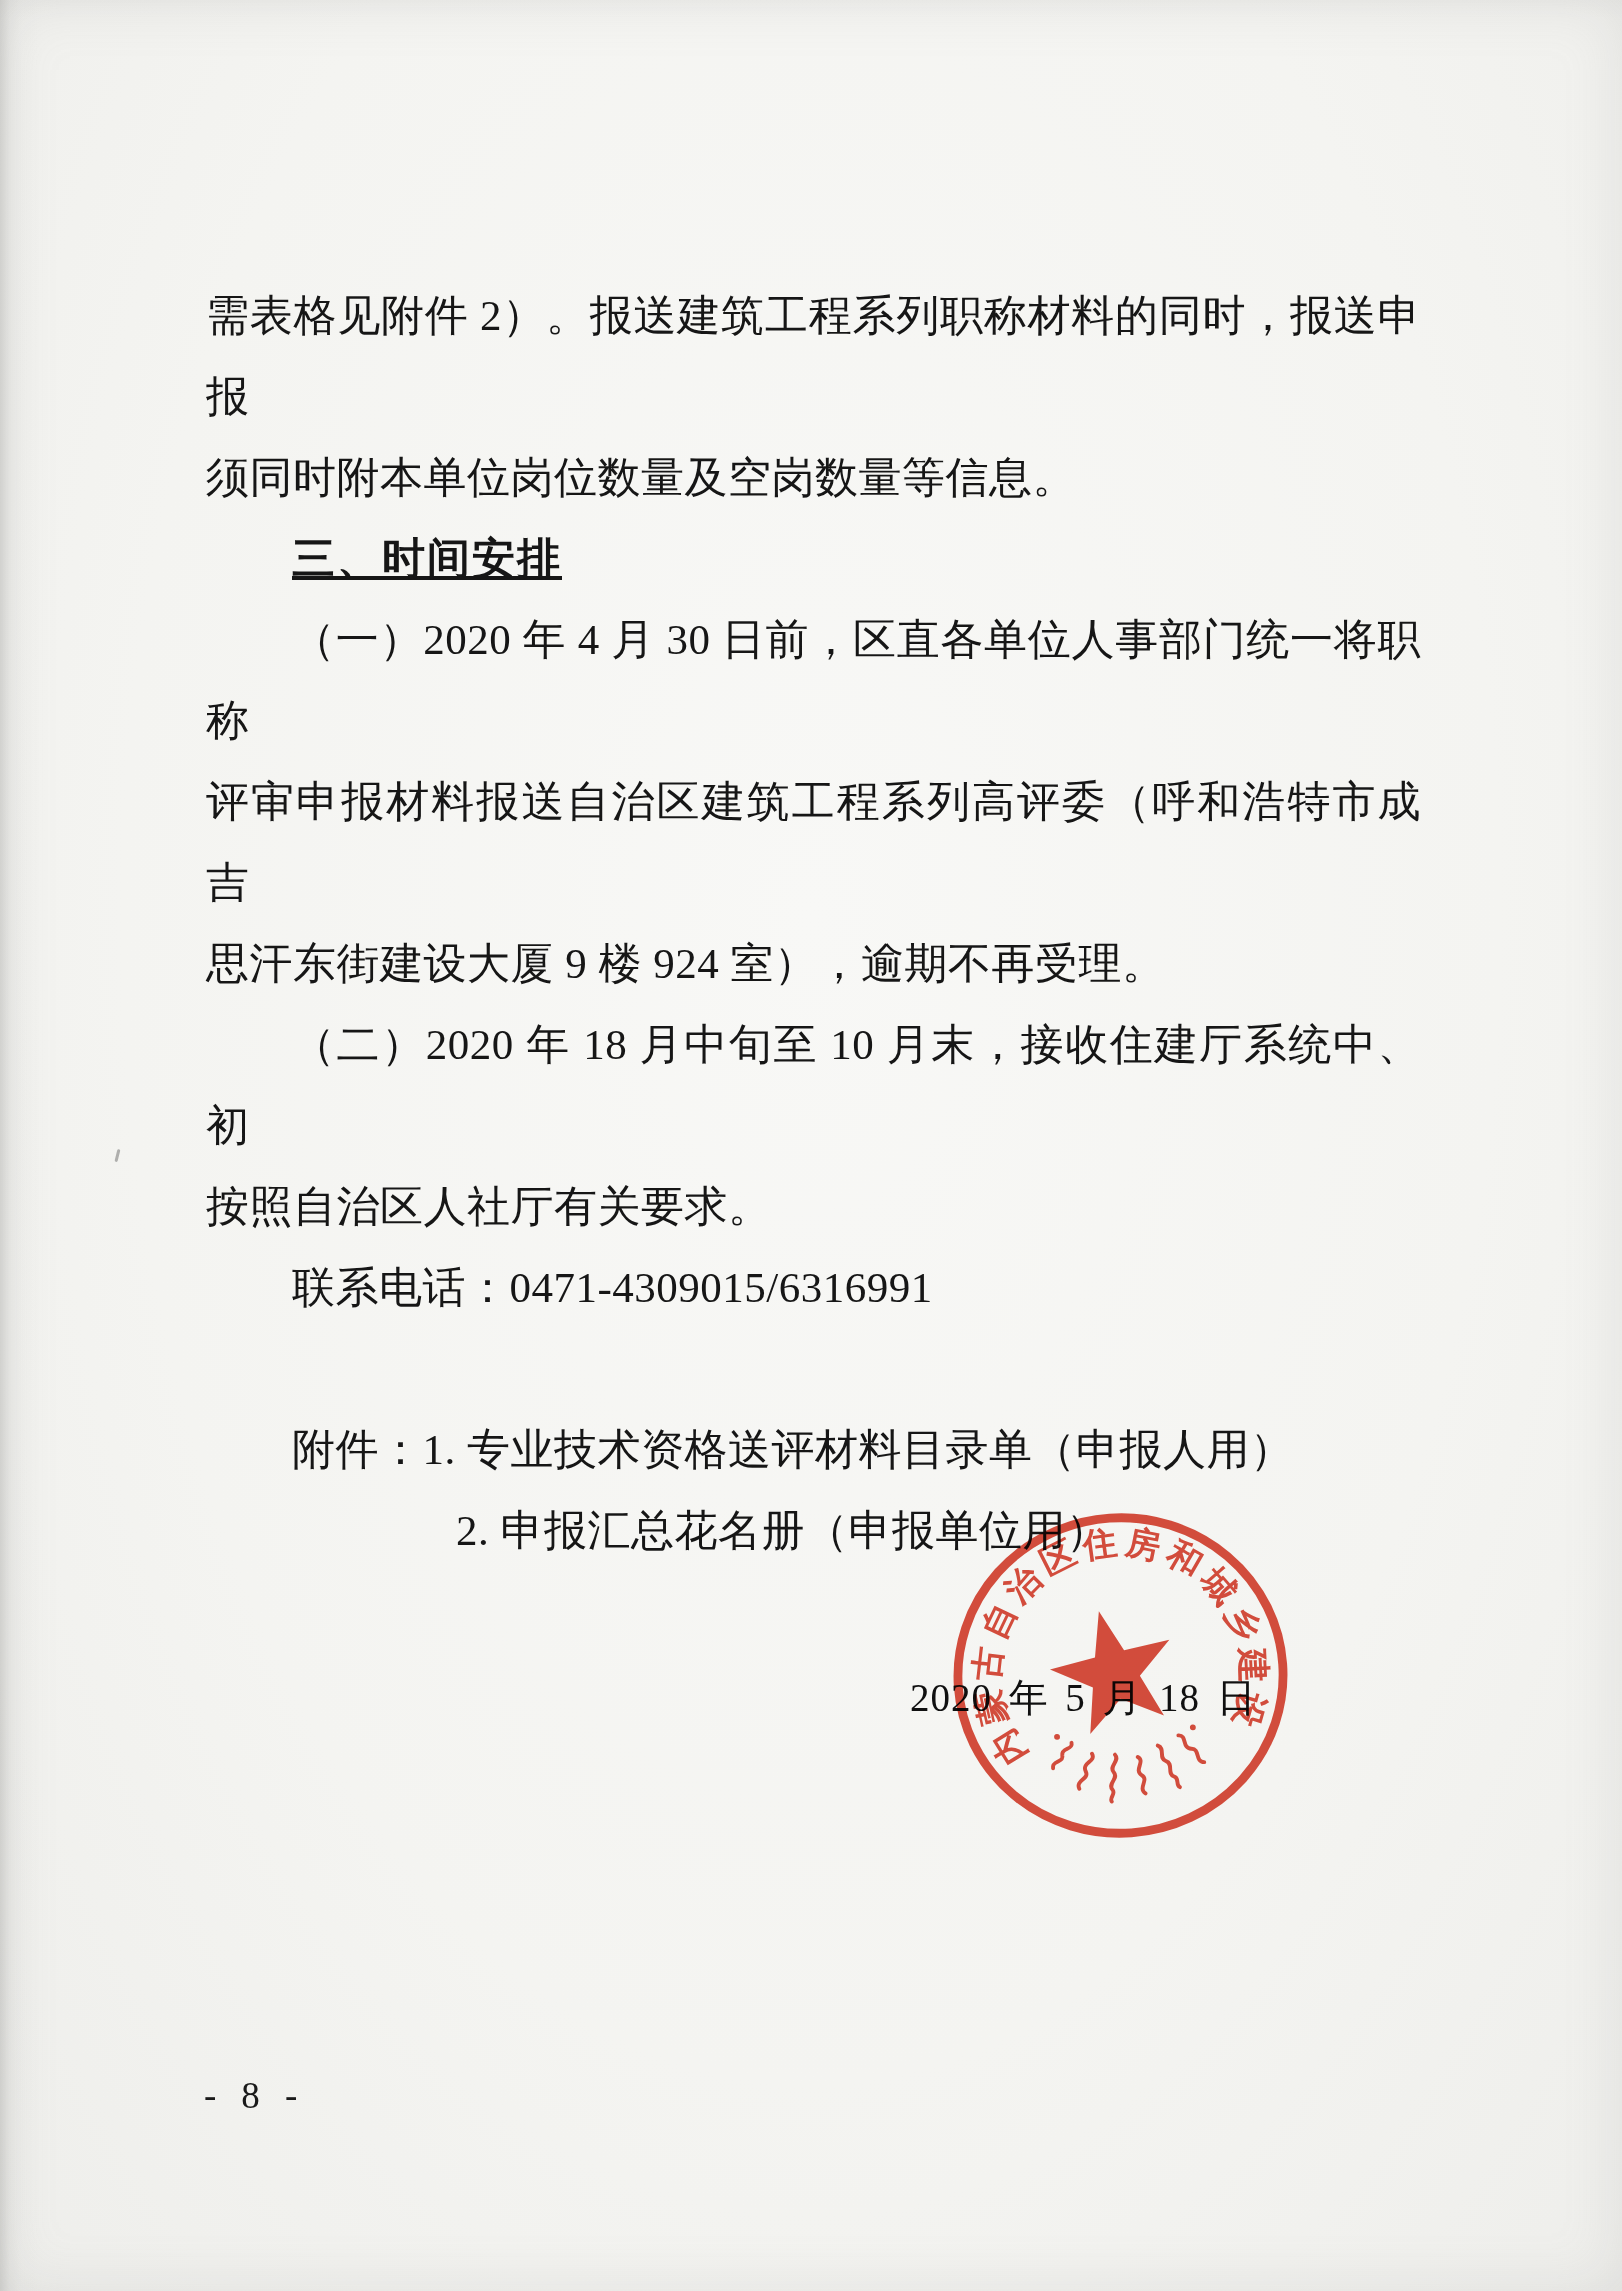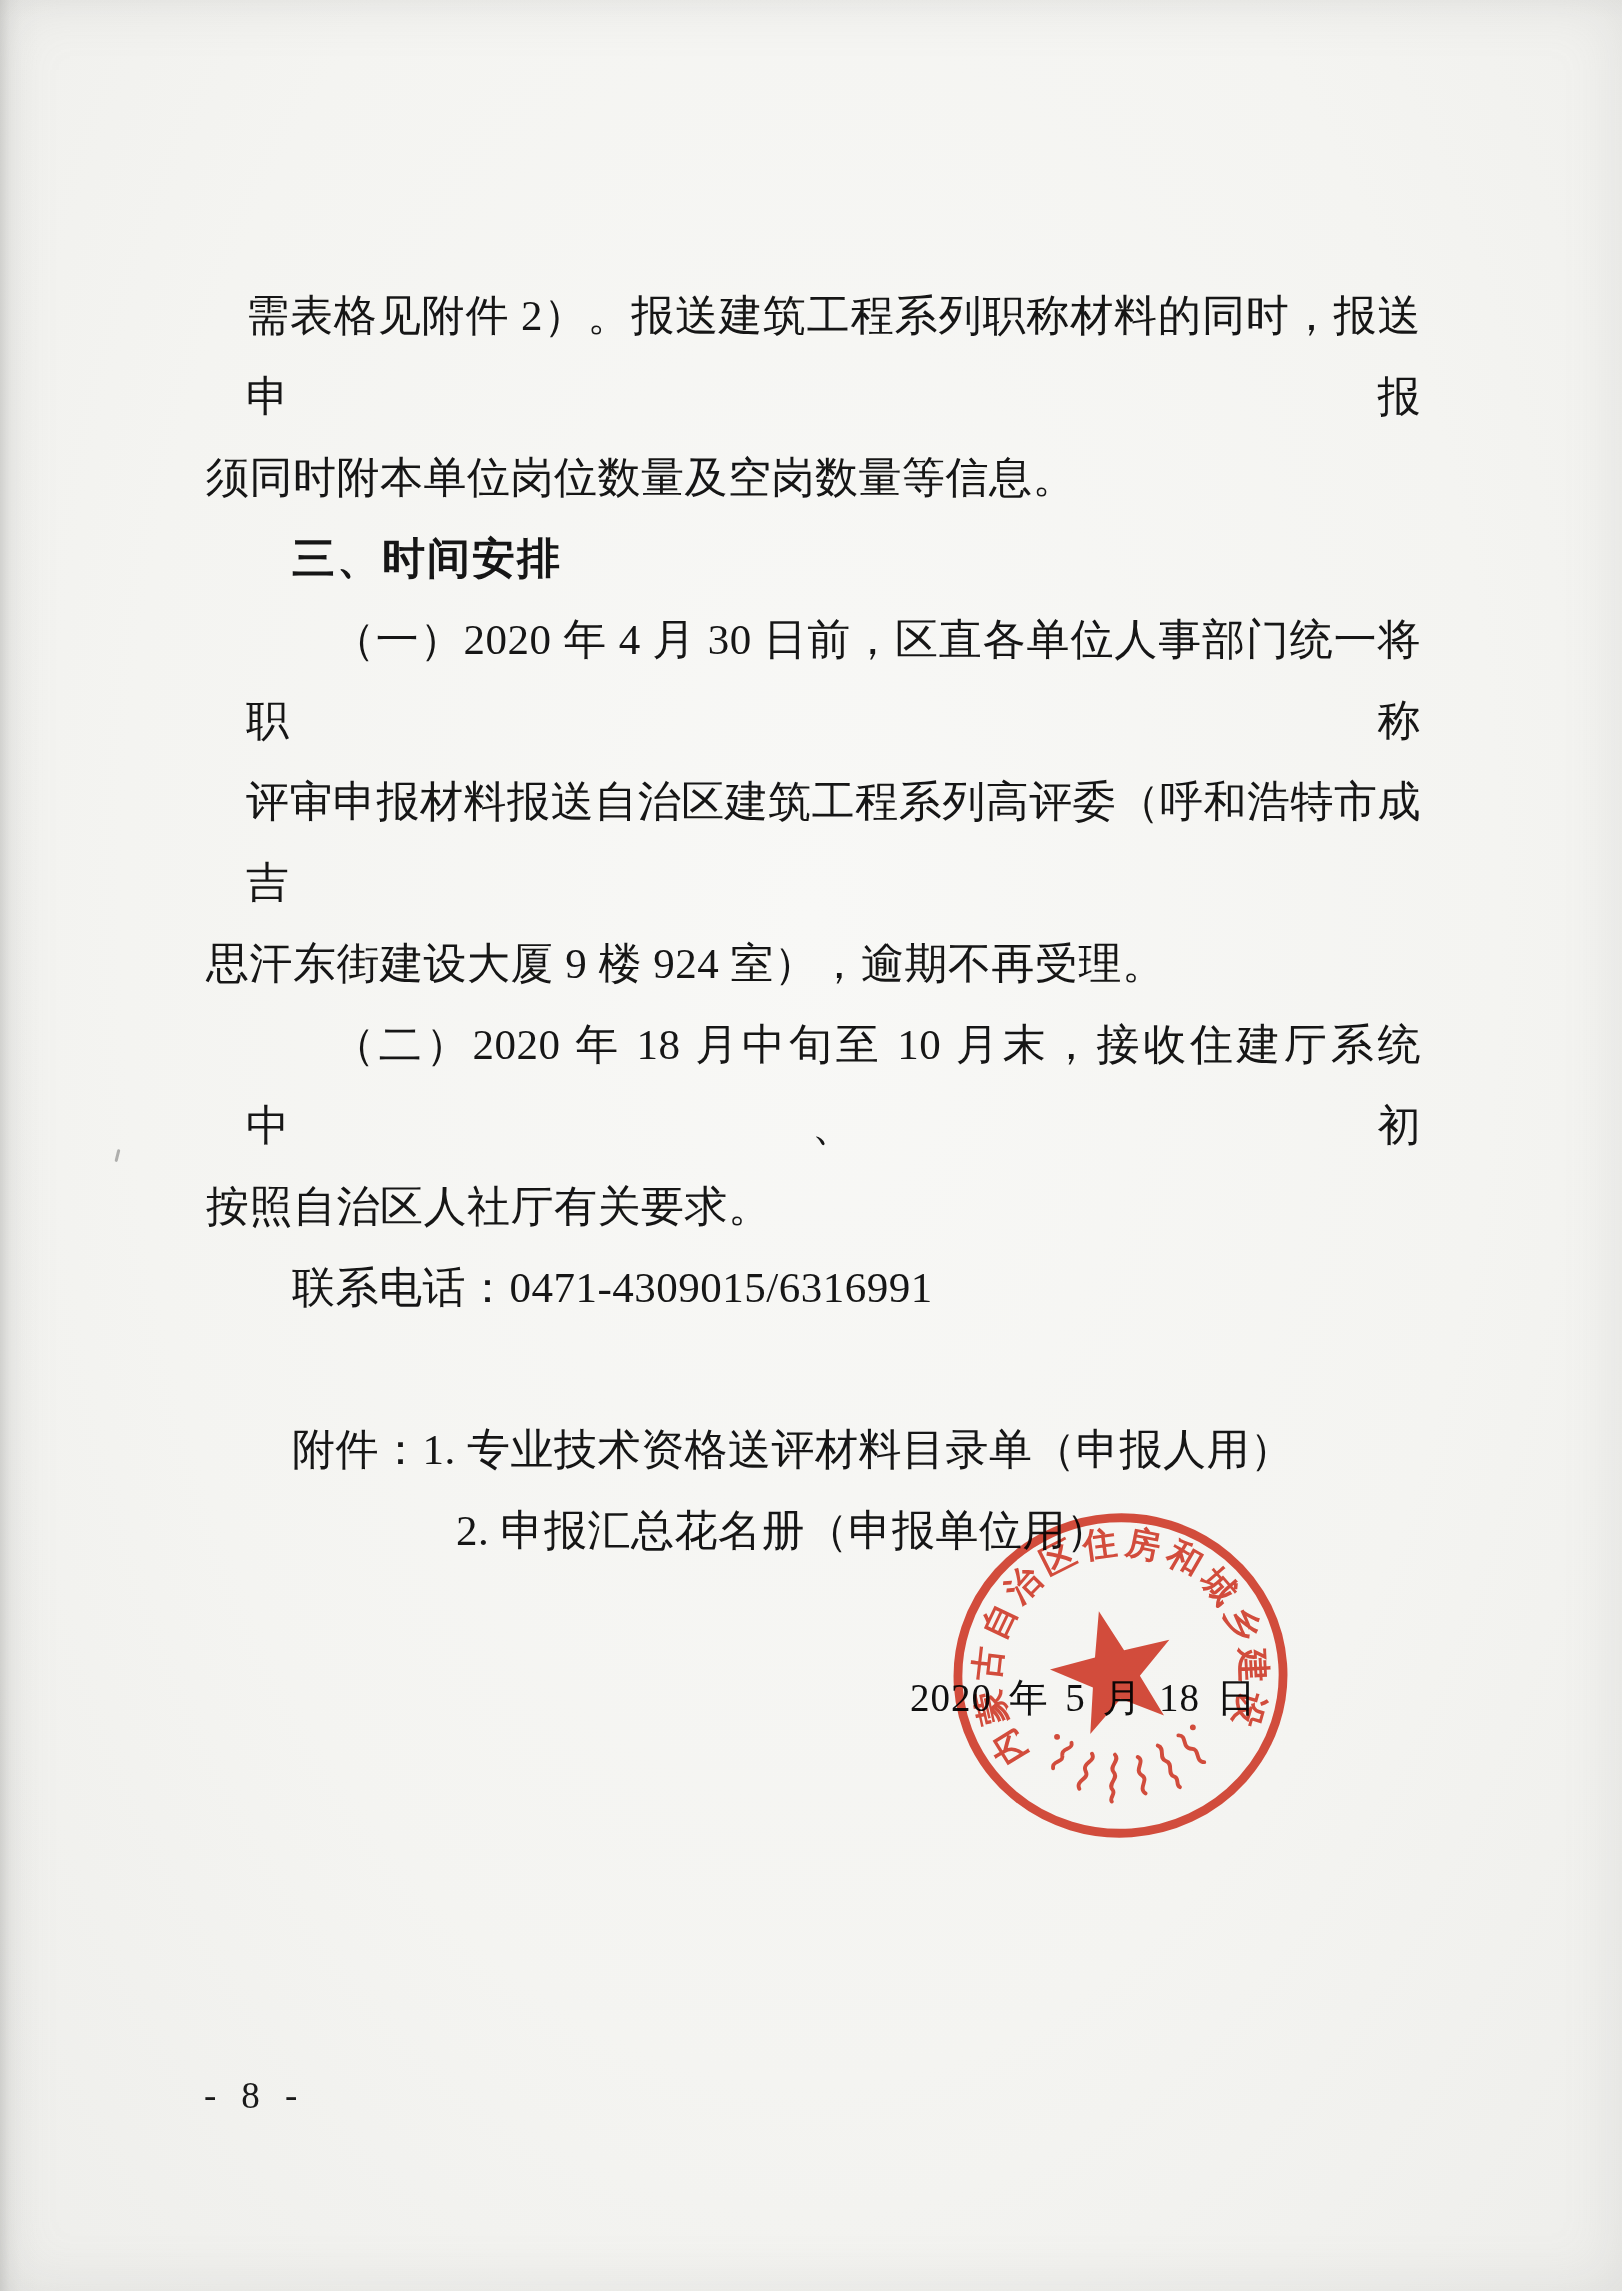--- a/index.html
+++ b/index.html
@@ -26,27 +26,27 @@
     font-size: 43px;
     line-height: 81px;
     color: #161616;
     letter-spacing: 0.5px;
   }
   .line { white-space: nowrap; }
   .line.full {
     white-space: normal;
     text-align: justify;
     text-align-last: justify;
-    margin-left: 40px;
   }
   .line.indent { text-indent: 86px; }
   .line.heading {
     font-family: "Liberation Sans", "DejaVu Sans", sans-serif;
     font-weight: 700;
     letter-spacing: 2px;
+    text-decoration: underline;
   }
   .line.spacer { height: 81px; }
   .line.attach2 { margin-left: 250px; }
   .doc-date {
     position: absolute;
     left: 910px; top: 1671px;
     font-size: 39px;
     color: #101010;
     letter-spacing: 1px;
     word-spacing: 5.9px;

